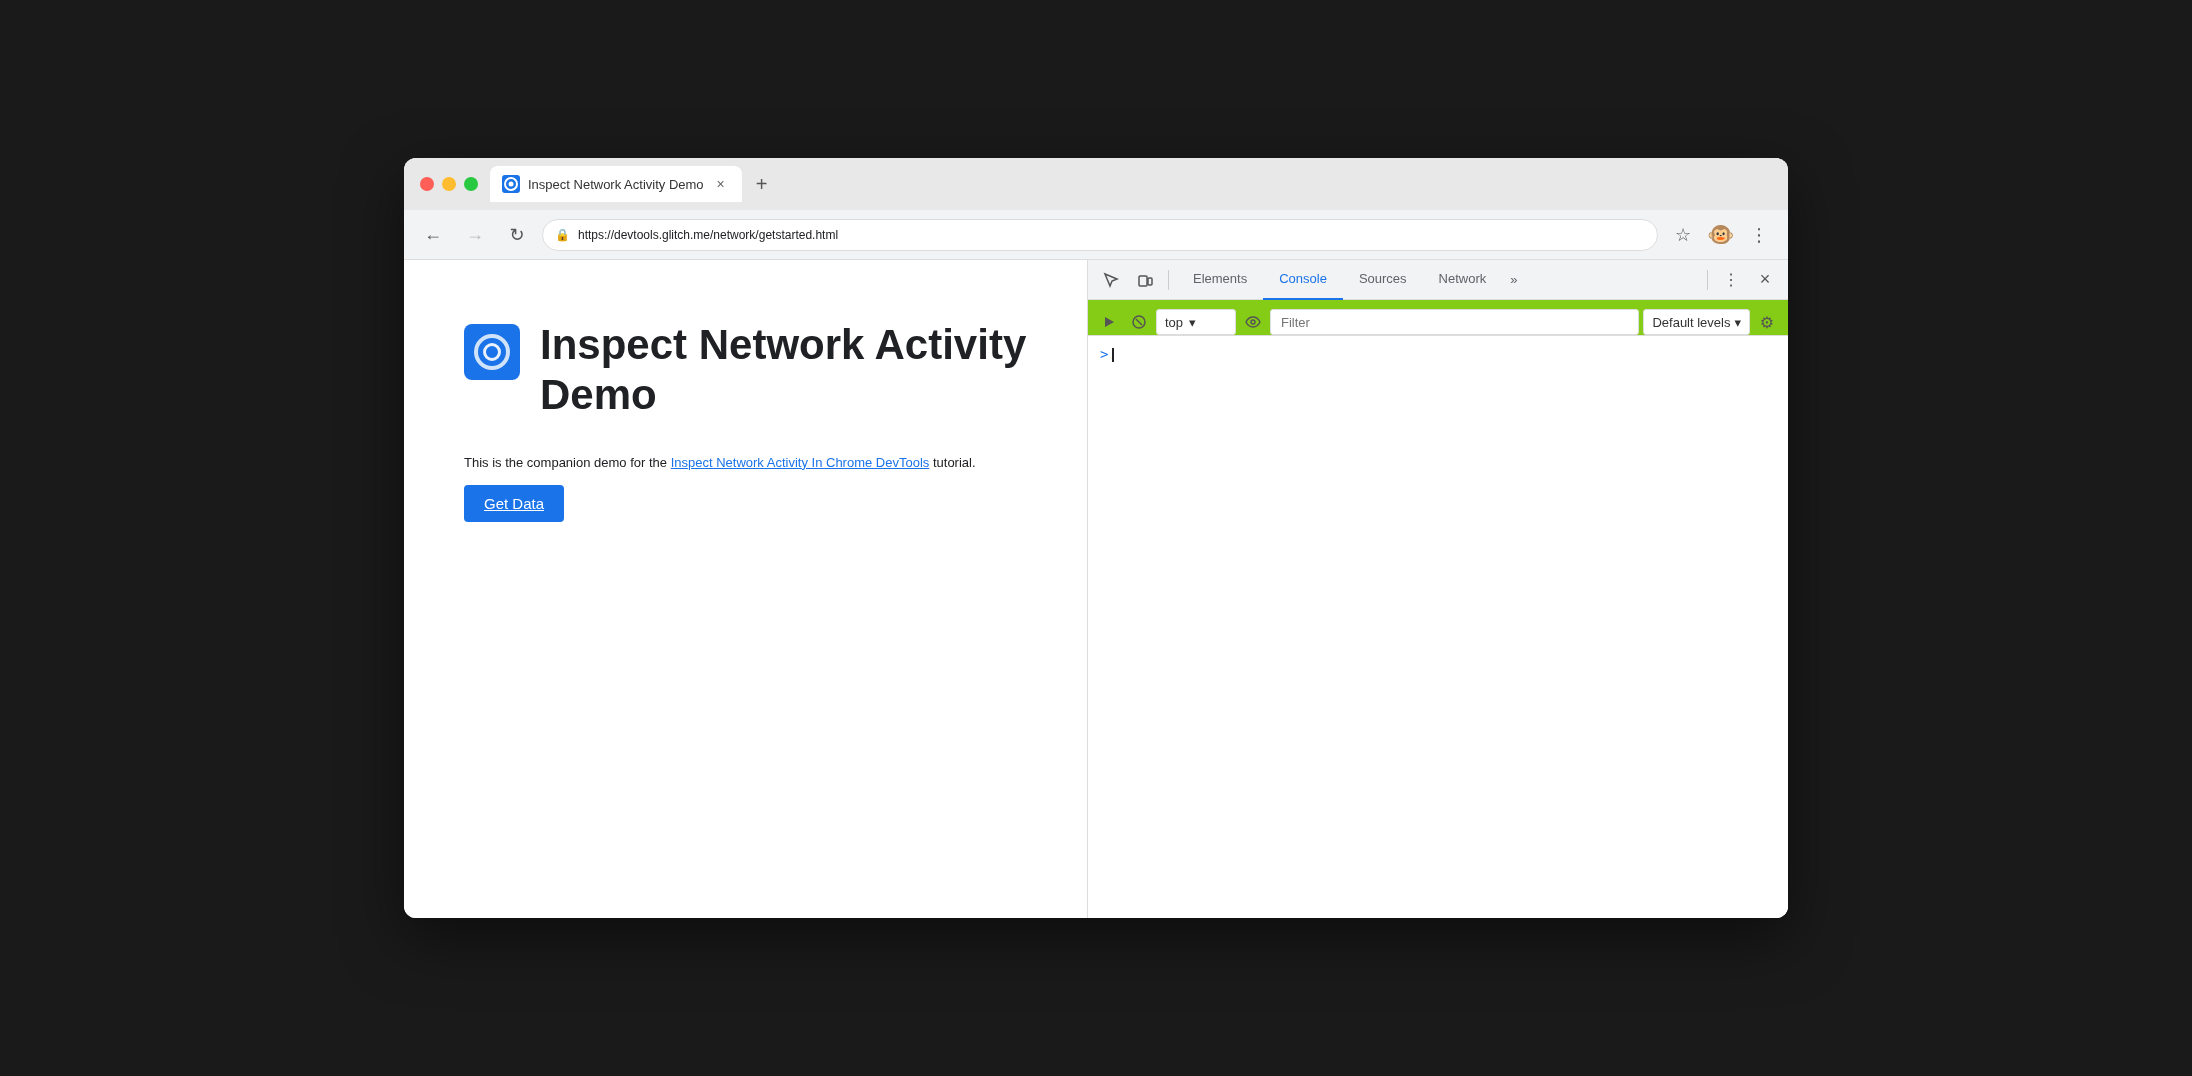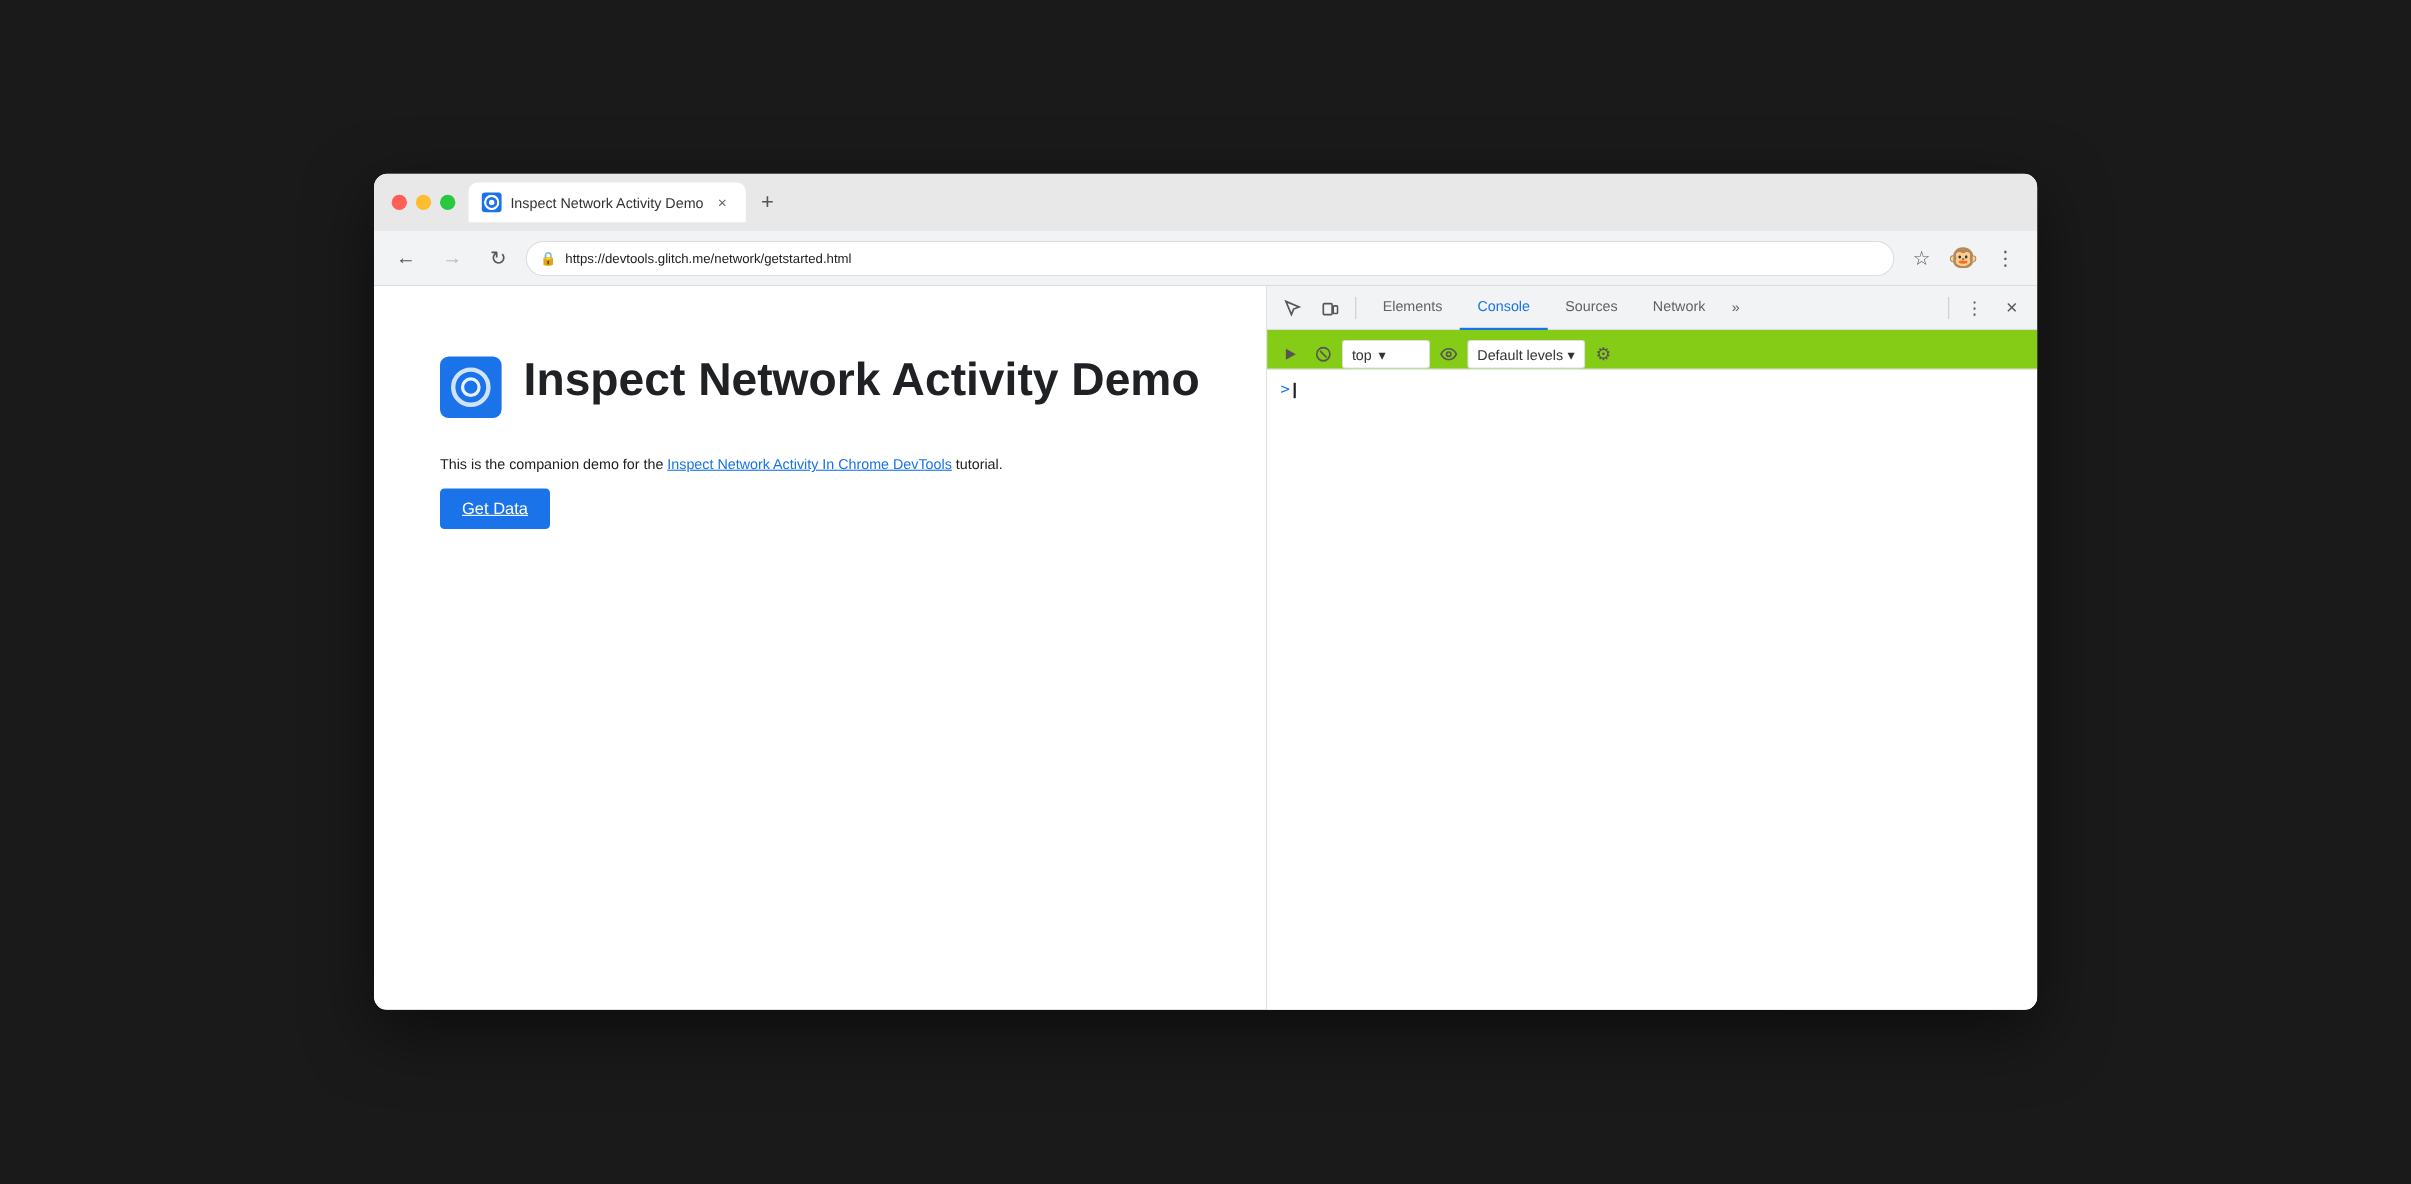--- a/index.html
+++ b/index.html
@@ -7,21 +7,21 @@
     body {
       background: #1a1a1a;
       display: flex;
       justify-content: center;
       align-items: center;
       min-height: 100vh;
       font-family: -apple-system, BlinkMacSystemFont, 'Segoe UI', sans-serif;
     }
 
     .browser-window {
-      width: 1512px;
+      width: 1384px;
       height: 760px;
       background: #ffffff;
       border-radius: 12px;
       overflow: hidden;
       box-shadow: 0 20px 60px rgba(0,0,0,0.5);
       display: flex;
       flex-direction: column;
     }
 
     
@@ -590,20 +590,21 @@
         <div class="top-selector">
           <span>top</span>
           <span>▾</span>
         </div>
         <div class="console-icon-btn">
           <svg width="16" height="12" viewBox="0 0 16 12" fill="none">
             <path d="M1 6C1 6 3.5 1 8 1C12.5 1 15 6 15 6C15 6 12.5 11 8 11C3.5 11 1 6 1 6Z" stroke="#555" stroke-width="1.5"></path>
             <circle cx="8" cy="6" r="2" stroke="#555" stroke-width="1.5"></circle>
           </svg>
         </div>
+        <input class="filter-input" type="text" placeholder="Filter" style="">
         <div class="default-levels">
           <span>Default levels</span>
           <span>▾</span>
         </div>
         <div class="settings-btn">⚙</div>
       </div>
 
       <div class="console-output">
         <div class="console-prompt">
           <span class="prompt-chevron">&gt;</span>

